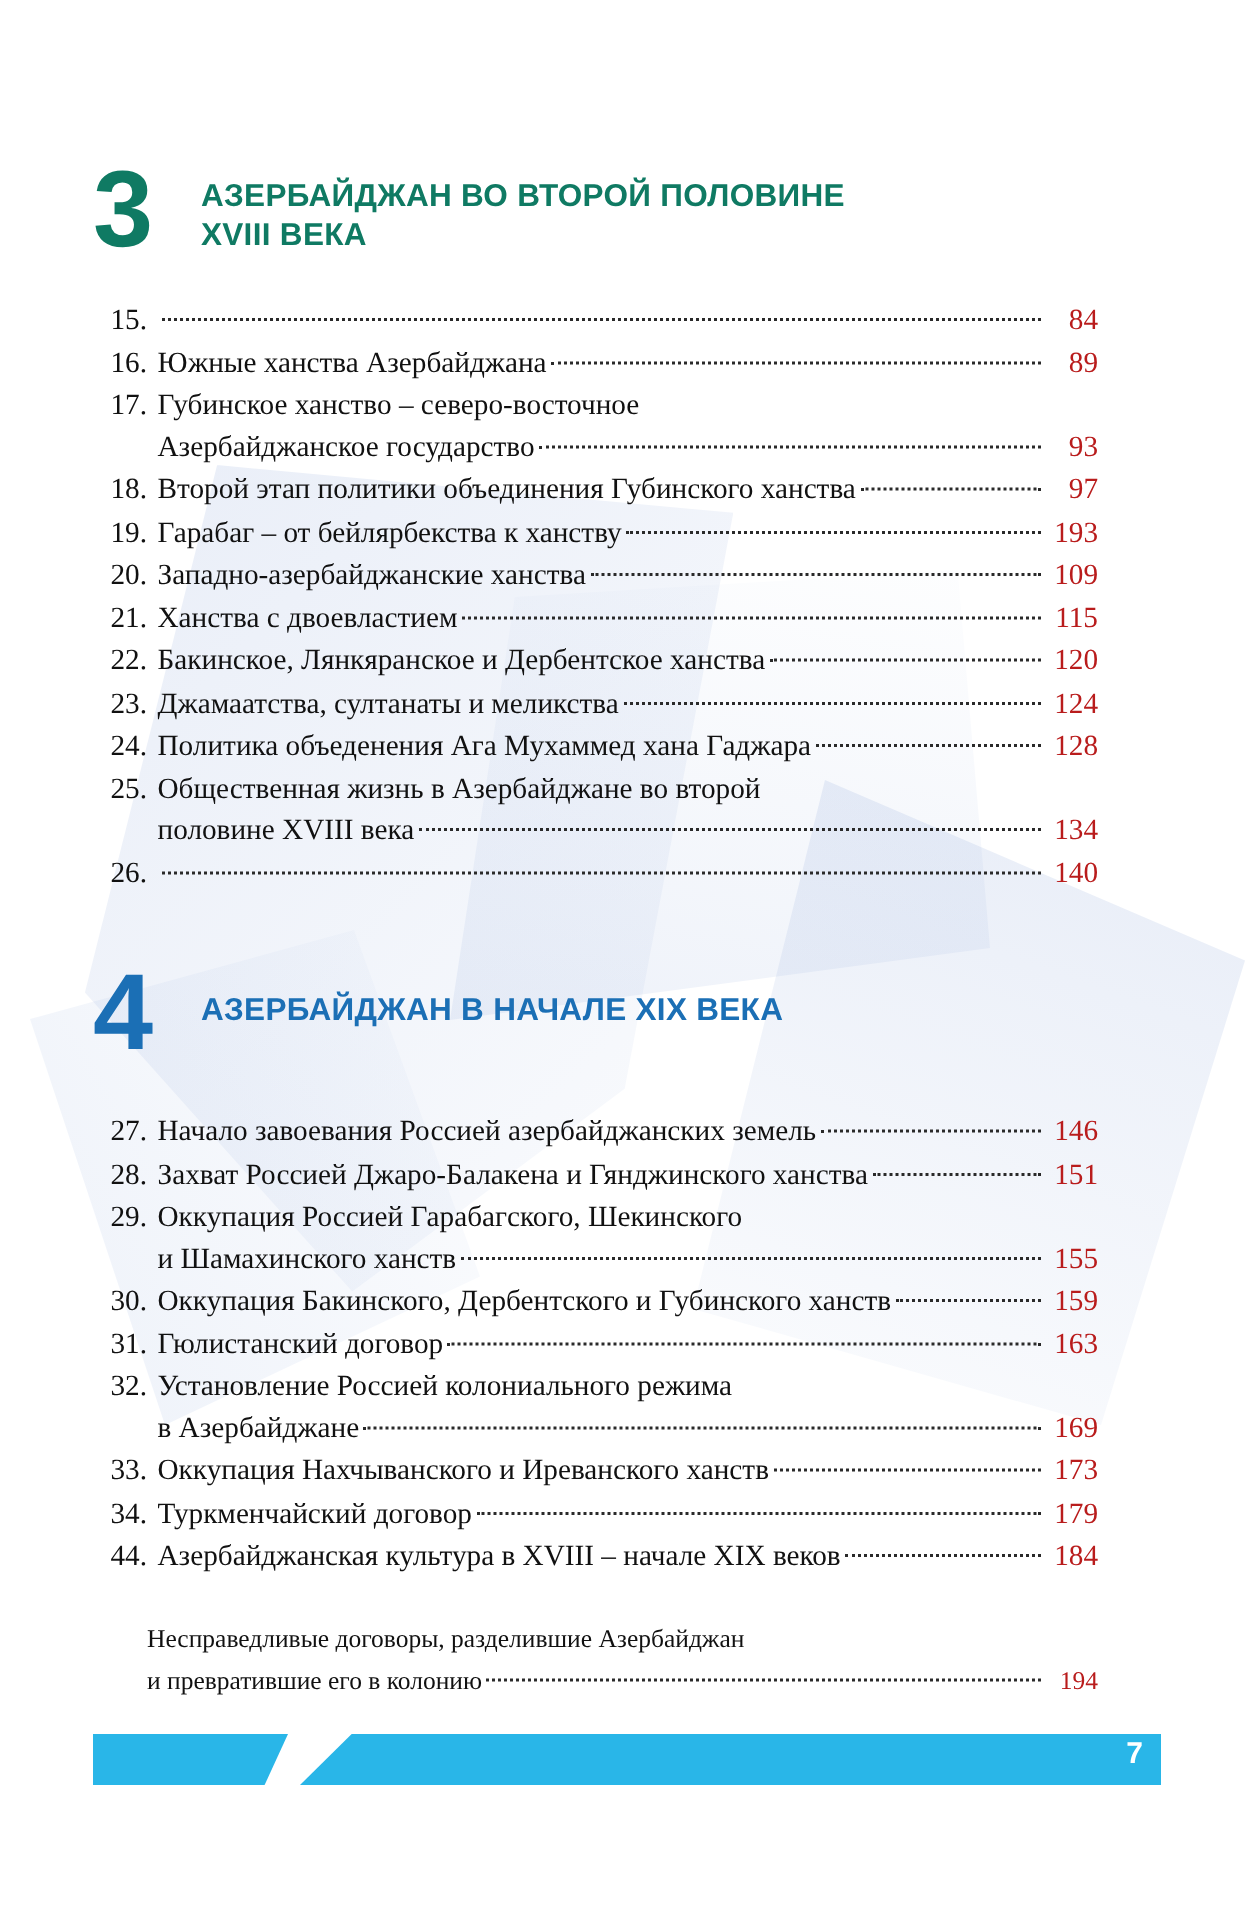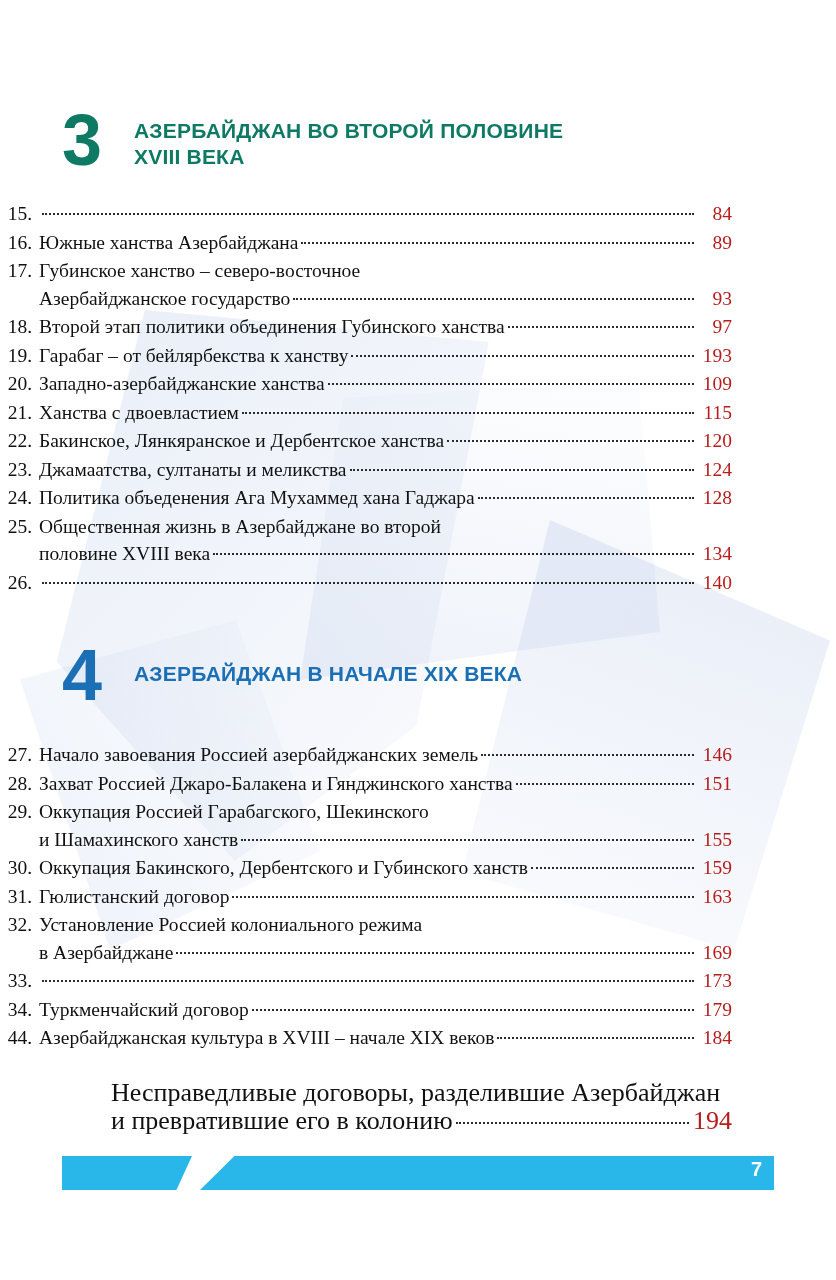--- a/index.html
+++ b/index.html
@@ -78,20 +78,21 @@
     letter-spacing: 0.2px;
     padding-top: 10px;
   }
   .chapter-title .line2 { display: block; }
 
   .green { color: #0f7a63; }
   .blue  { color: #1b6fb5; }
 
   
   .toc {
+    padding-left: 66px;
     padding-right: 104px;
   }
   .toc-item {
     display: flex;
     font-size: 19.5px;
     line-height: 27.5px;
     color: #111111;
     margin-bottom: 1px;
   }
   .toc-num {
@@ -125,24 +126,23 @@
     color: #b91c1c;
     padding-left: 2px;
     min-width: 34px;
     text-align: right;
   }
 
   
   .note {
     padding-left: 98px;
     padding-right: 104px;
-    font-size: 26px;
+    font-size: 17px;
     line-height: 28px;
     color: #111111;
-    margin-left: 13px;
   }
 
   
   .footer {
     position: absolute;
     left: 0;
     bottom: 88px;
     width: 836px;
     height: 36px;
   }
@@ -424,20 +424,21 @@
           <span class="toc-fill"></span>
           <span class="toc-page">169</span>
         </div>
       </div>
     </div>
 
     <div class="toc-item">
       <div class="toc-num">33.</div>
       <div class="toc-body">
         <div class="toc-row">
+          <span class="toc-text">Оккупация Нахчыванского и Иреванского ханств</span>
           <span class="toc-fill"></span>
           <span class="toc-page">173</span>
         </div>
       </div>
     </div>
 
     <div class="toc-item">
       <div class="toc-num">34.</div>
       <div class="toc-body">
         <div class="toc-row">

